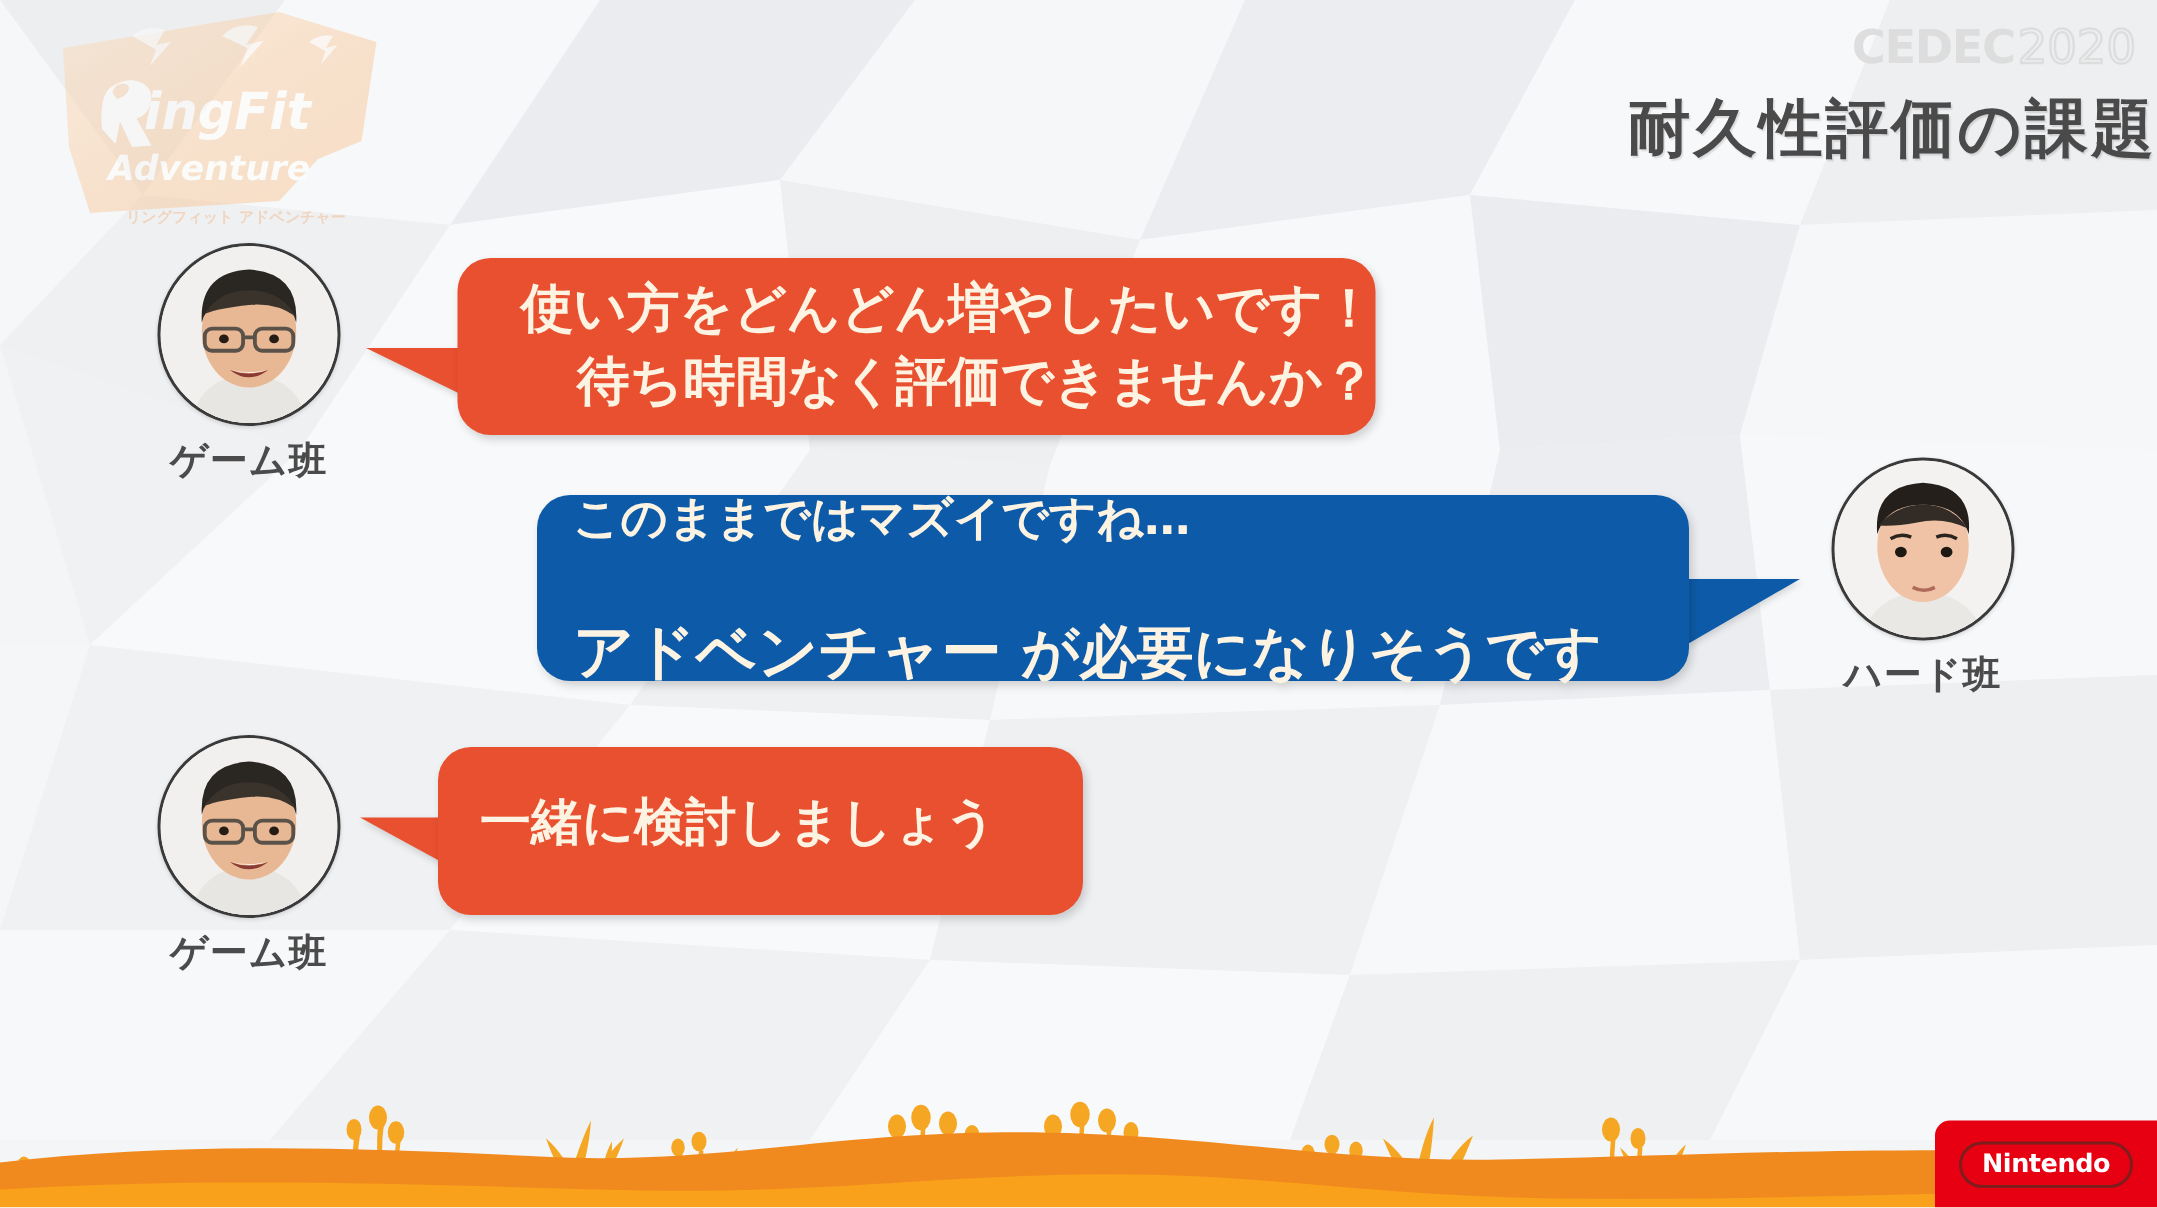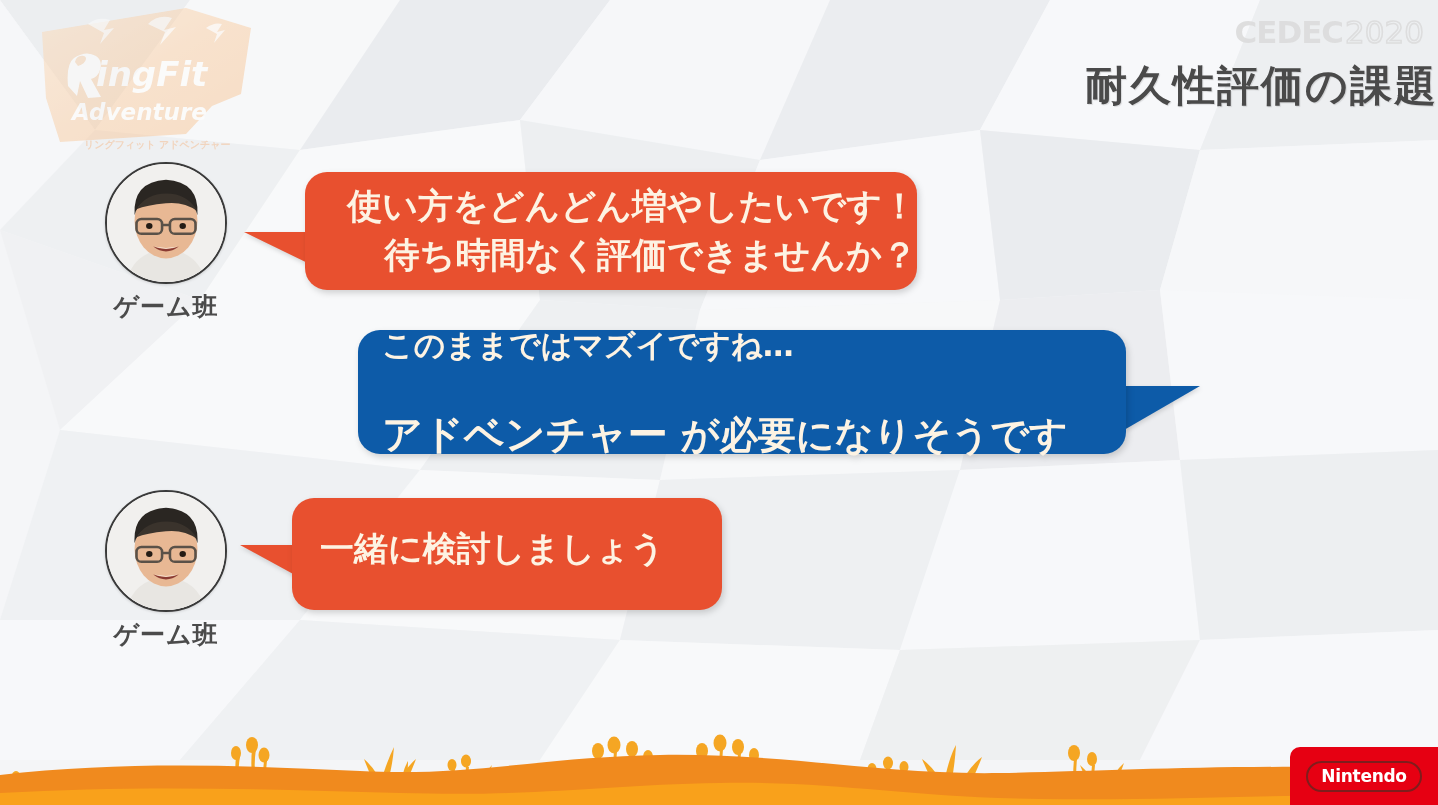--- a/index.html
+++ b/index.html
@@ -269,20 +269,37 @@
         <line x1="56" y1="62" x2="64" y2="62" stroke="#5a5148" stroke-width="2.6"></line>
         <ellipse cx="43" cy="63" rx="3.3" ry="3" fill="#241c15"></ellipse>
         <ellipse cx="77" cy="63" rx="3.3" ry="3" fill="#241c15"></ellipse>
         <path d="M47,84 q13,10 26,0 q-13,5 -26,0z" fill="#8a3b33"></path>
         <path d="M48,84 q12,4 24,0 q-12,3 -24,0z" fill="#ffffff"></path>
       </svg>
     </div>
     <div class="avatar-label">ゲーム班</div>
   </div>
 
+  <div class="avatar-block" id="avatar-hard">
+    <div class="avatar-photo">
+      <svg viewBox="0 0 120 120">
+        <rect width="120" height="120" fill="#f3f2f0"></rect>
+        <path d="M18,120 q8,-28 42,-32 q34,4 42,32 z" fill="#eae8e4"></path>
+        <ellipse cx="60" cy="58" rx="31" ry="38" fill="#f0c3a6"></ellipse>
+        <path d="M29,50 q-3,-33 31,-35 q34,2 31,35 q-6,-20 -31,-20 q-25,0 -31,20 z" fill="#241f1b"></path>
+        <path d="M30,44 q12,-14 30,-14 q20,0 30,16 q-16,-8 -34,-4 q-16,3 -26,2 z" fill="#332c26"></path>
+        <ellipse cx="45" cy="62" rx="4" ry="3.6" fill="#1e1813"></ellipse>
+        <ellipse cx="76" cy="62" rx="4" ry="3.6" fill="#1e1813"></ellipse>
+        <path d="M38,53 q7,-4 14,-1" stroke="#2a241e" stroke-width="2.4" fill="none"></path>
+        <path d="M69,52 q7,-3 14,1" stroke="#2a241e" stroke-width="2.4" fill="none"></path>
+        <path d="M53,86 q8,4 15,0" stroke="#b06b5a" stroke-width="2.4" fill="none"></path>
+      </svg>
+    </div>
+    <div class="avatar-label">ハード班</div>
+  </div>
 
   <div class="avatar-block" id="avatar-game-2">
     <div class="avatar-photo">
       <svg viewBox="0 0 120 120">
         <rect width="120" height="120" fill="#f1f0ee"></rect>
         <path d="M20,120 q6,-30 40,-34 q34,4 40,34 z" fill="#e8e6e2"></path>
         <ellipse cx="60" cy="58" rx="32" ry="38" fill="#e8b894"></ellipse>
         <path d="M28,52 q-2,-34 32,-36 q34,2 32,36 q-4,-18 -32,-18 q-28,0 -32,18 z" fill="#2a2622"></path>
         <path d="M30,46 q10,-16 30,-16 q22,0 32,18 q-14,-10 -32,-8 q-20,2 -30,6 z" fill="#3a332c"></path>
         <rect x="30" y="56" width="26" height="15" rx="5" fill="none" stroke="#5a5148" stroke-width="2.6"></rect>

